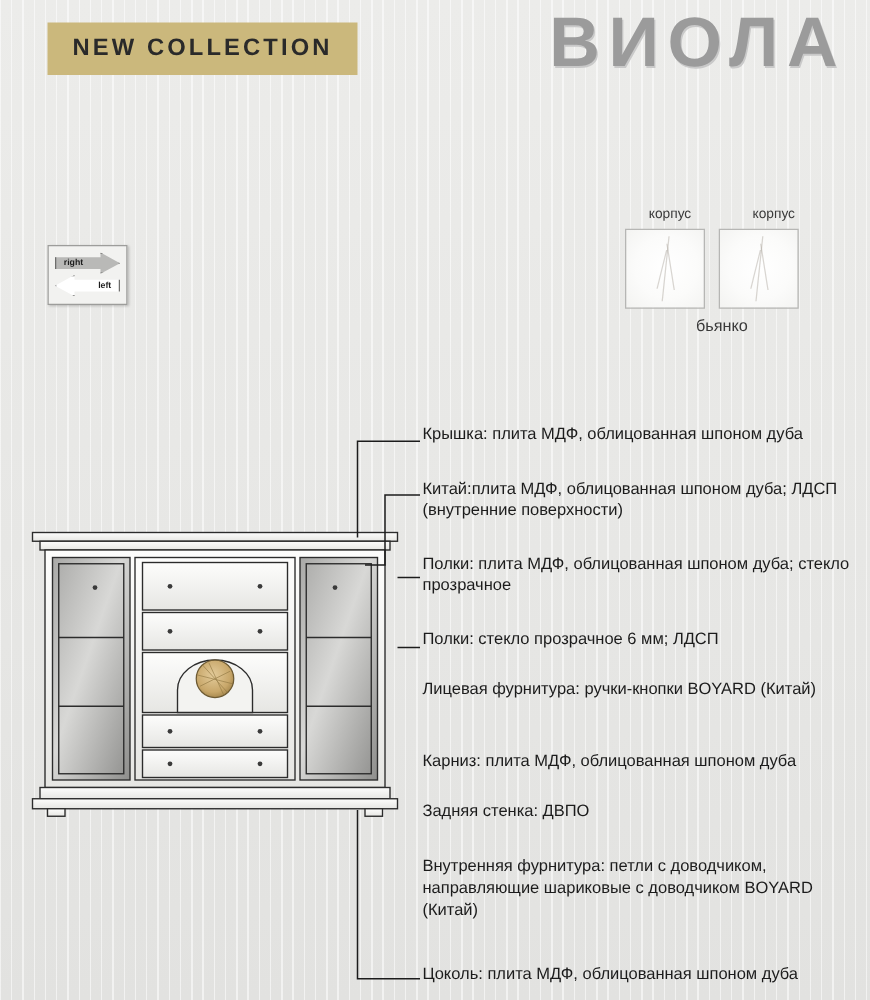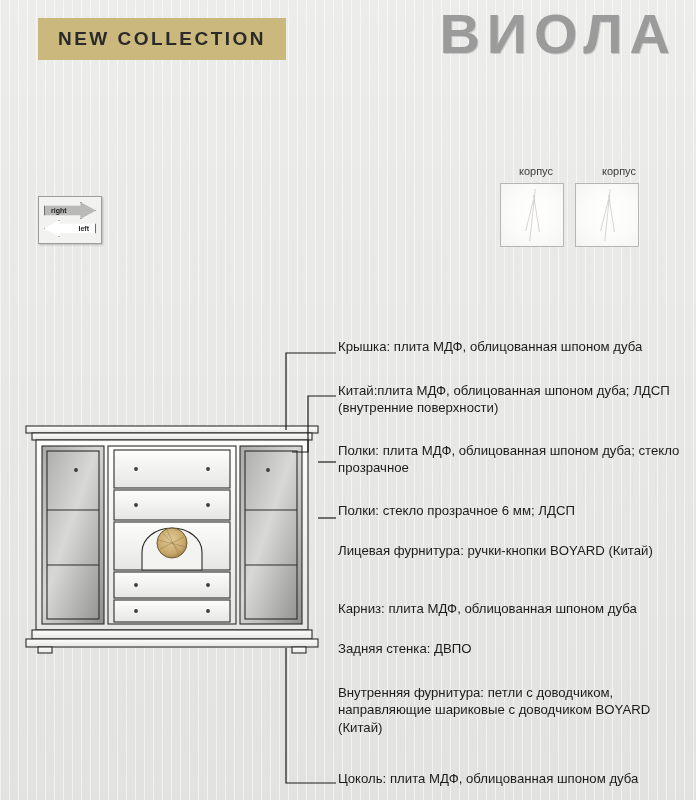--- a/index.html
+++ b/index.html
@@ -207,20 +207,21 @@
         <div class="grain"></div>
         <div class="grain g2"></div>
         <div class="grain g3"></div>
       </div>
       <div class="swatch">
         <div class="grain"></div>
         <div class="grain g2"></div>
         <div class="grain g3"></div>
       </div>
     </div>
+    <div class="swatch-caption">бьянко</div>
   </div>
 
   <svg id="cabinet" viewBox="0 0 300 260">
     <defs>
       <linearGradient id="glassG" x1="0" y1="0" x2="1" y2="1">
         <stop offset="0%" stop-color="#a9a9a7"></stop>
         <stop offset="45%" stop-color="#d8d8d6"></stop>
         <stop offset="100%" stop-color="#8e8e8c"></stop>
       </linearGradient>
       <linearGradient id="panelG" x1="0" y1="0" x2="0" y2="1">

